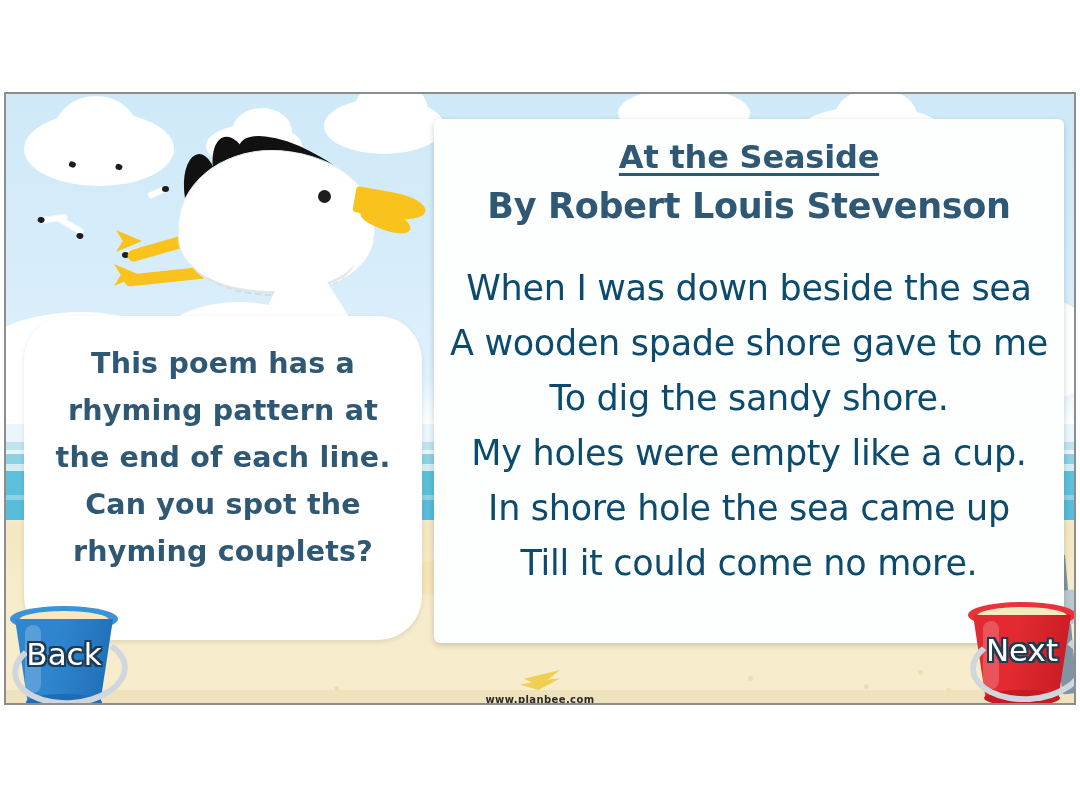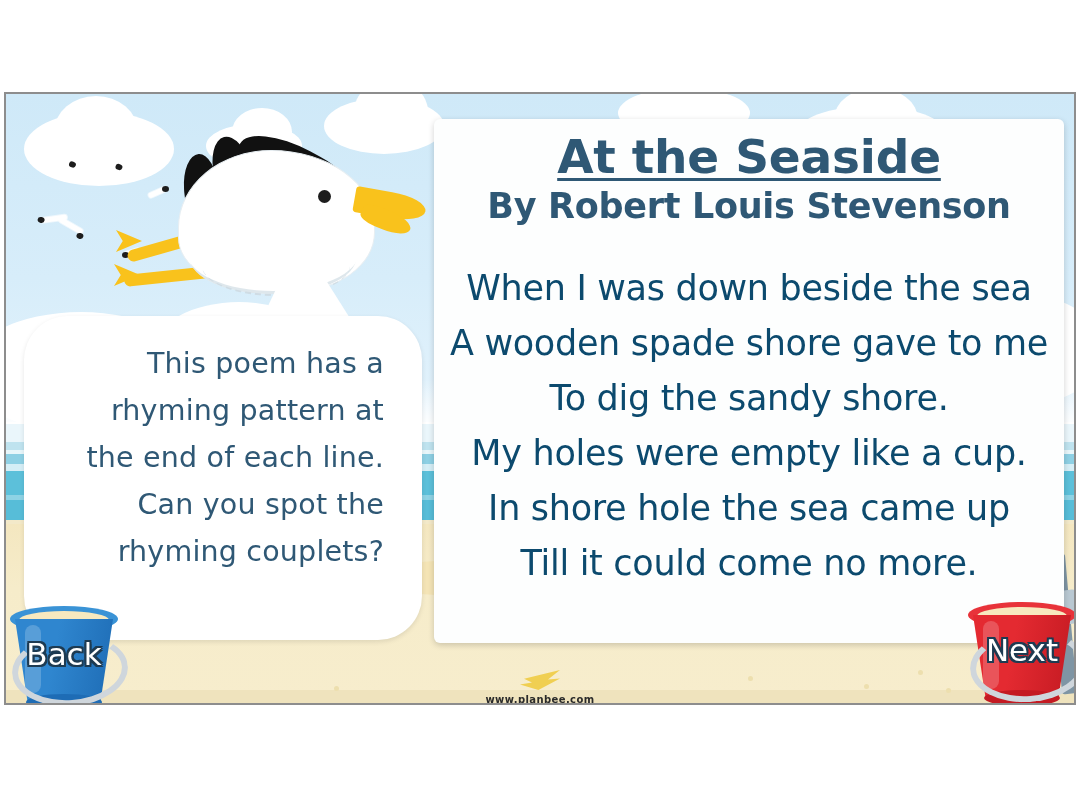--- a/index.html
+++ b/index.html
@@ -89,36 +89,36 @@
   #bubble{
     position:absolute;left:18px;top:222px;width:398px;height:324px;
     background:#ffffff;border-radius:44px;box-shadow:0 2px 5px rgba(0,0,0,.10);
   }
   #bubble-tail{
     position:absolute;left:250px;top:145px;width:0;height:0;
     border-left:44px solid transparent;border-right:58px solid transparent;
     border-bottom:92px solid #ffffff;
   }
   #bubble-text{
-    position:absolute;left:10px;top:24px;width:350px;
-    text-align:right;color:#2f5875;
-    font-family:"DejaVu Sans",sans-serif;font-weight:normal;
+    position:absolute;left:24px;top:24px;width:350px;
+    text-align:center;color:#2f5875;
+    font-family:"DejaVu Sans",sans-serif;font-weight:bold;
     font-size:28.5px;line-height:47px;letter-spacing:.2px;
   }
   #bubble-text div{white-space:nowrap;}
 
   
   #poem-panel{
     position:absolute;left:428px;top:25px;width:630px;height:524px;
     background:#fdfefe;border-radius:6px;
     box-shadow:0 2px 6px rgba(0,0,0,.18);
   }
   #poem-title-block{padding-top:14px;text-align:center;color:#2f5875;
     font-family:"DejaVu Sans",sans-serif;font-weight:bold;}
-  #poem-title{font-size:47px;line-height:48px;text-decoration:underline;
+  #poem-title{font-size:32px;line-height:48px;text-decoration:underline;
     text-underline-offset:5px;text-decoration-thickness:3px;letter-spacing:-.2px;}
   #poem-author{font-size:35px;line-height:50px;letter-spacing:-.3px;}
   #poem-body{margin-top:30px;text-align:center;color:#0c4a6e;
     font-family:"DejaVu Sans",sans-serif;font-weight:400;
     font-size:35px;line-height:55px;letter-spacing:-.3px;}
   #poem-body div{white-space:nowrap;}
 
   
   .bucket{position:absolute;width:108px;height:104px;}
   .bucket .rim{position:absolute;left:0;top:0;width:108px;height:26px;border-radius:50%;}

